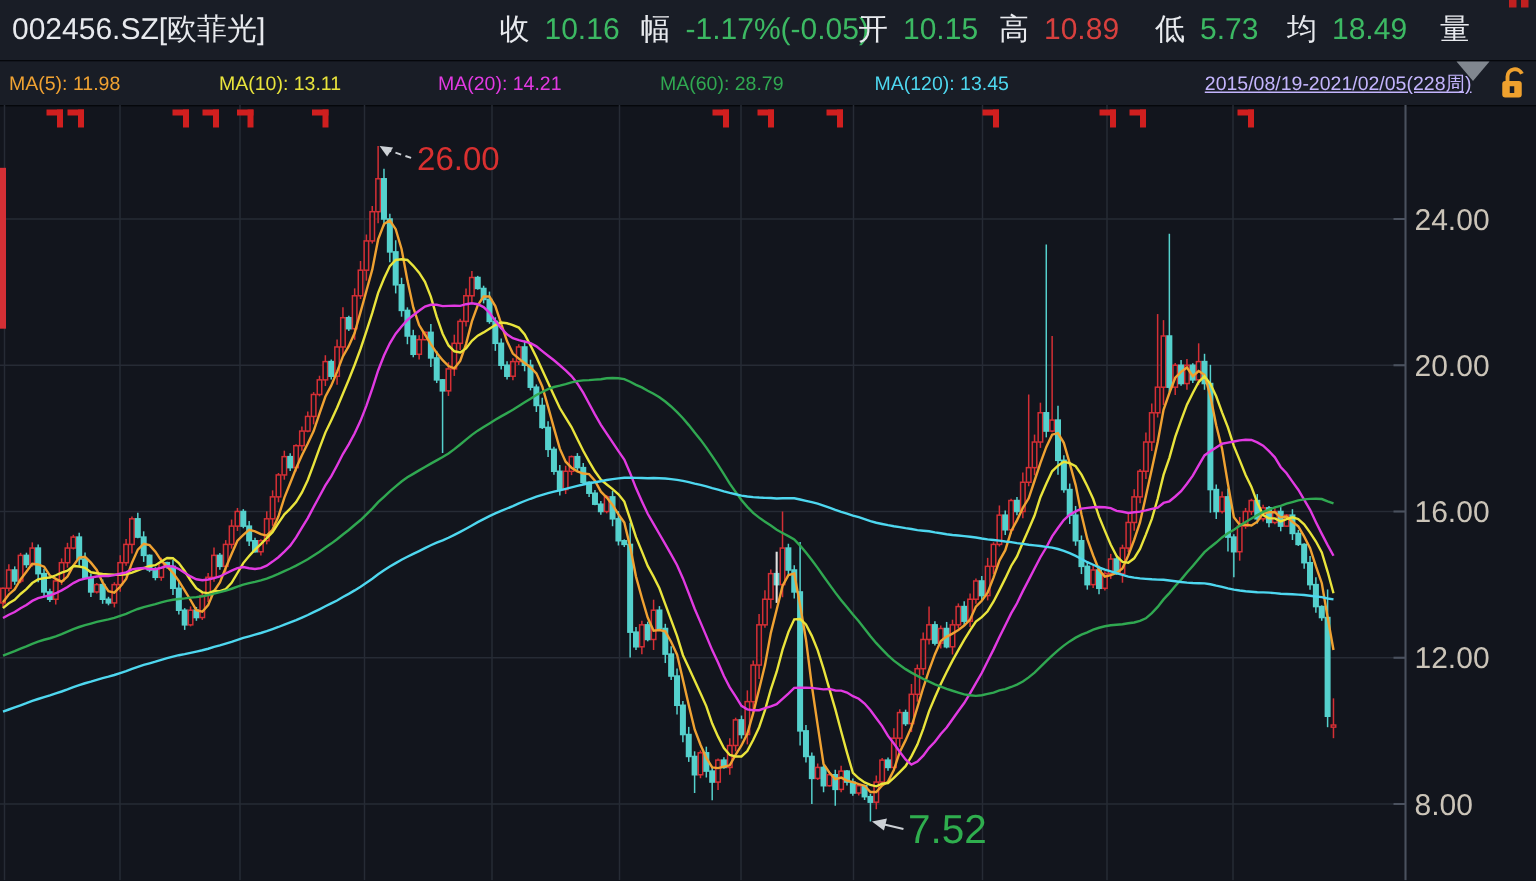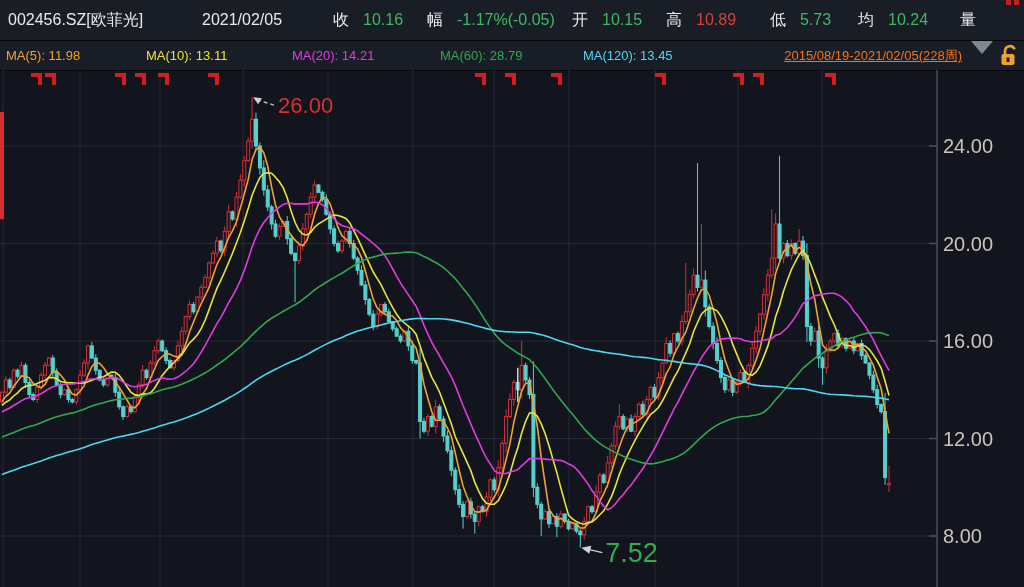--- a/index.html
+++ b/index.html
@@ -1,53 +1,52 @@
 <!DOCTYPE html>
 <html><head>
 <meta charset="utf-8">
 <style>
   html,body{margin:0;padding:0;background:#12151d;width:1024px;height:587px;overflow:hidden;
     font-family:"Liberation Sans","DejaVu Sans",sans-serif;}
   .win{position:relative;width:1024px;height:587px;background:#12151d;}
   .row1{position:absolute;top:0;left:0;width:1024px;height:40px;background:#191d26;
-    border-bottom:1px solid #05070b;font-size:16px;line-height:40px;white-space:nowrap;}
+    border-bottom:1px solid #05070b;font-size:20px;line-height:40px;white-space:nowrap;}
   .row2{position:absolute;top:41px;left:0;width:1024px;height:29px;background:#191d26;
     border-bottom:1px solid #05070b;font-size:13px;line-height:29px;white-space:nowrap;}
   .row1 span,.row2 span{position:absolute;top:0;}
   .wt{color:#e8eaee;} .gn{color:#3cb963;text-align:right;} .rd{color:#d8403e;}
   .sym{left:8px;color:#e8eaee;font-weight:500;}
   .qdate{left:202px;color:#e8eaee;}
   .voldots{left:1006px;top:17px;width:16px;height:6px;}
   .voldots i{display:inline-block;width:5px;height:5px;background:#c02020;margin-right:3px;vertical-align:top;}
-  .range{position:absolute;right:62px;top:0;color:#f97316;text-decoration:underline;cursor:pointer;}
+  .range{position:absolute;right:43px;top:0;color:#c4b5fd;text-decoration:underline;cursor:pointer;}
   .ddtri{position:absolute;left:971px;top:10px;width:0;height:0;
     border-left:11px solid transparent;border-right:11px solid transparent;border-top:13px solid #81878f;}
   .lock{position:absolute;left:999px;top:3px;width:22px;height:24px;}
   #chart{position:absolute;top:70px;left:0;}
 </style>
 </head>
 <body>
 
 <div class="win">
   <div class="row1">
     <span class="sym">002456.SZ[欧菲光]</span>
-    <span class="qdate">2021/02/05</span>
     <span id="qfields">
         <span class="wt" style="left: 333px;">收</span>
         <span class="gn" style="left: 363px;">10.16</span>
         <span class="wt" style="left: 427px;">幅</span>
         <span class="gn" style="left: 457px;">-1.17%(-0.05)</span>
         <span class="wt" style="left: 572px;">开</span>
         <span class="gn" style="left: 602px;">10.15</span>
         <span class="wt" style="left: 666px;">高</span>
         <span class="rd" style="left: 696px;">10.89</span>
         <span class="wt" style="left: 770px;">低</span>
         <span class="gn" style="left: 800px;">5.73</span>
         <span class="wt" style="left: 858px;">均</span>
-        <span class="gn" style="left: 888px;">10.24</span>
+        <span class="gn" style="left: 888px;">18.49</span>
         <span class="wt" style="left: 960px;">量</span>
       </span>
     <span class="voldots"><i></i><i></i></span>
   </div>
   <div class="row2">
     <span id="maitems">
         <span style="left: 6px; color: rgb(240, 162, 50);">MA(5): 11.98</span>
         <span style="left: 146px; color: rgb(233, 228, 60);">MA(10): 13.11</span>
         <span style="left: 292px; color: rgb(226, 58, 226);">MA(20): 14.21</span>
         <span style="left: 440px; color: rgb(48, 168, 81);">MA(60): 28.79</span>

